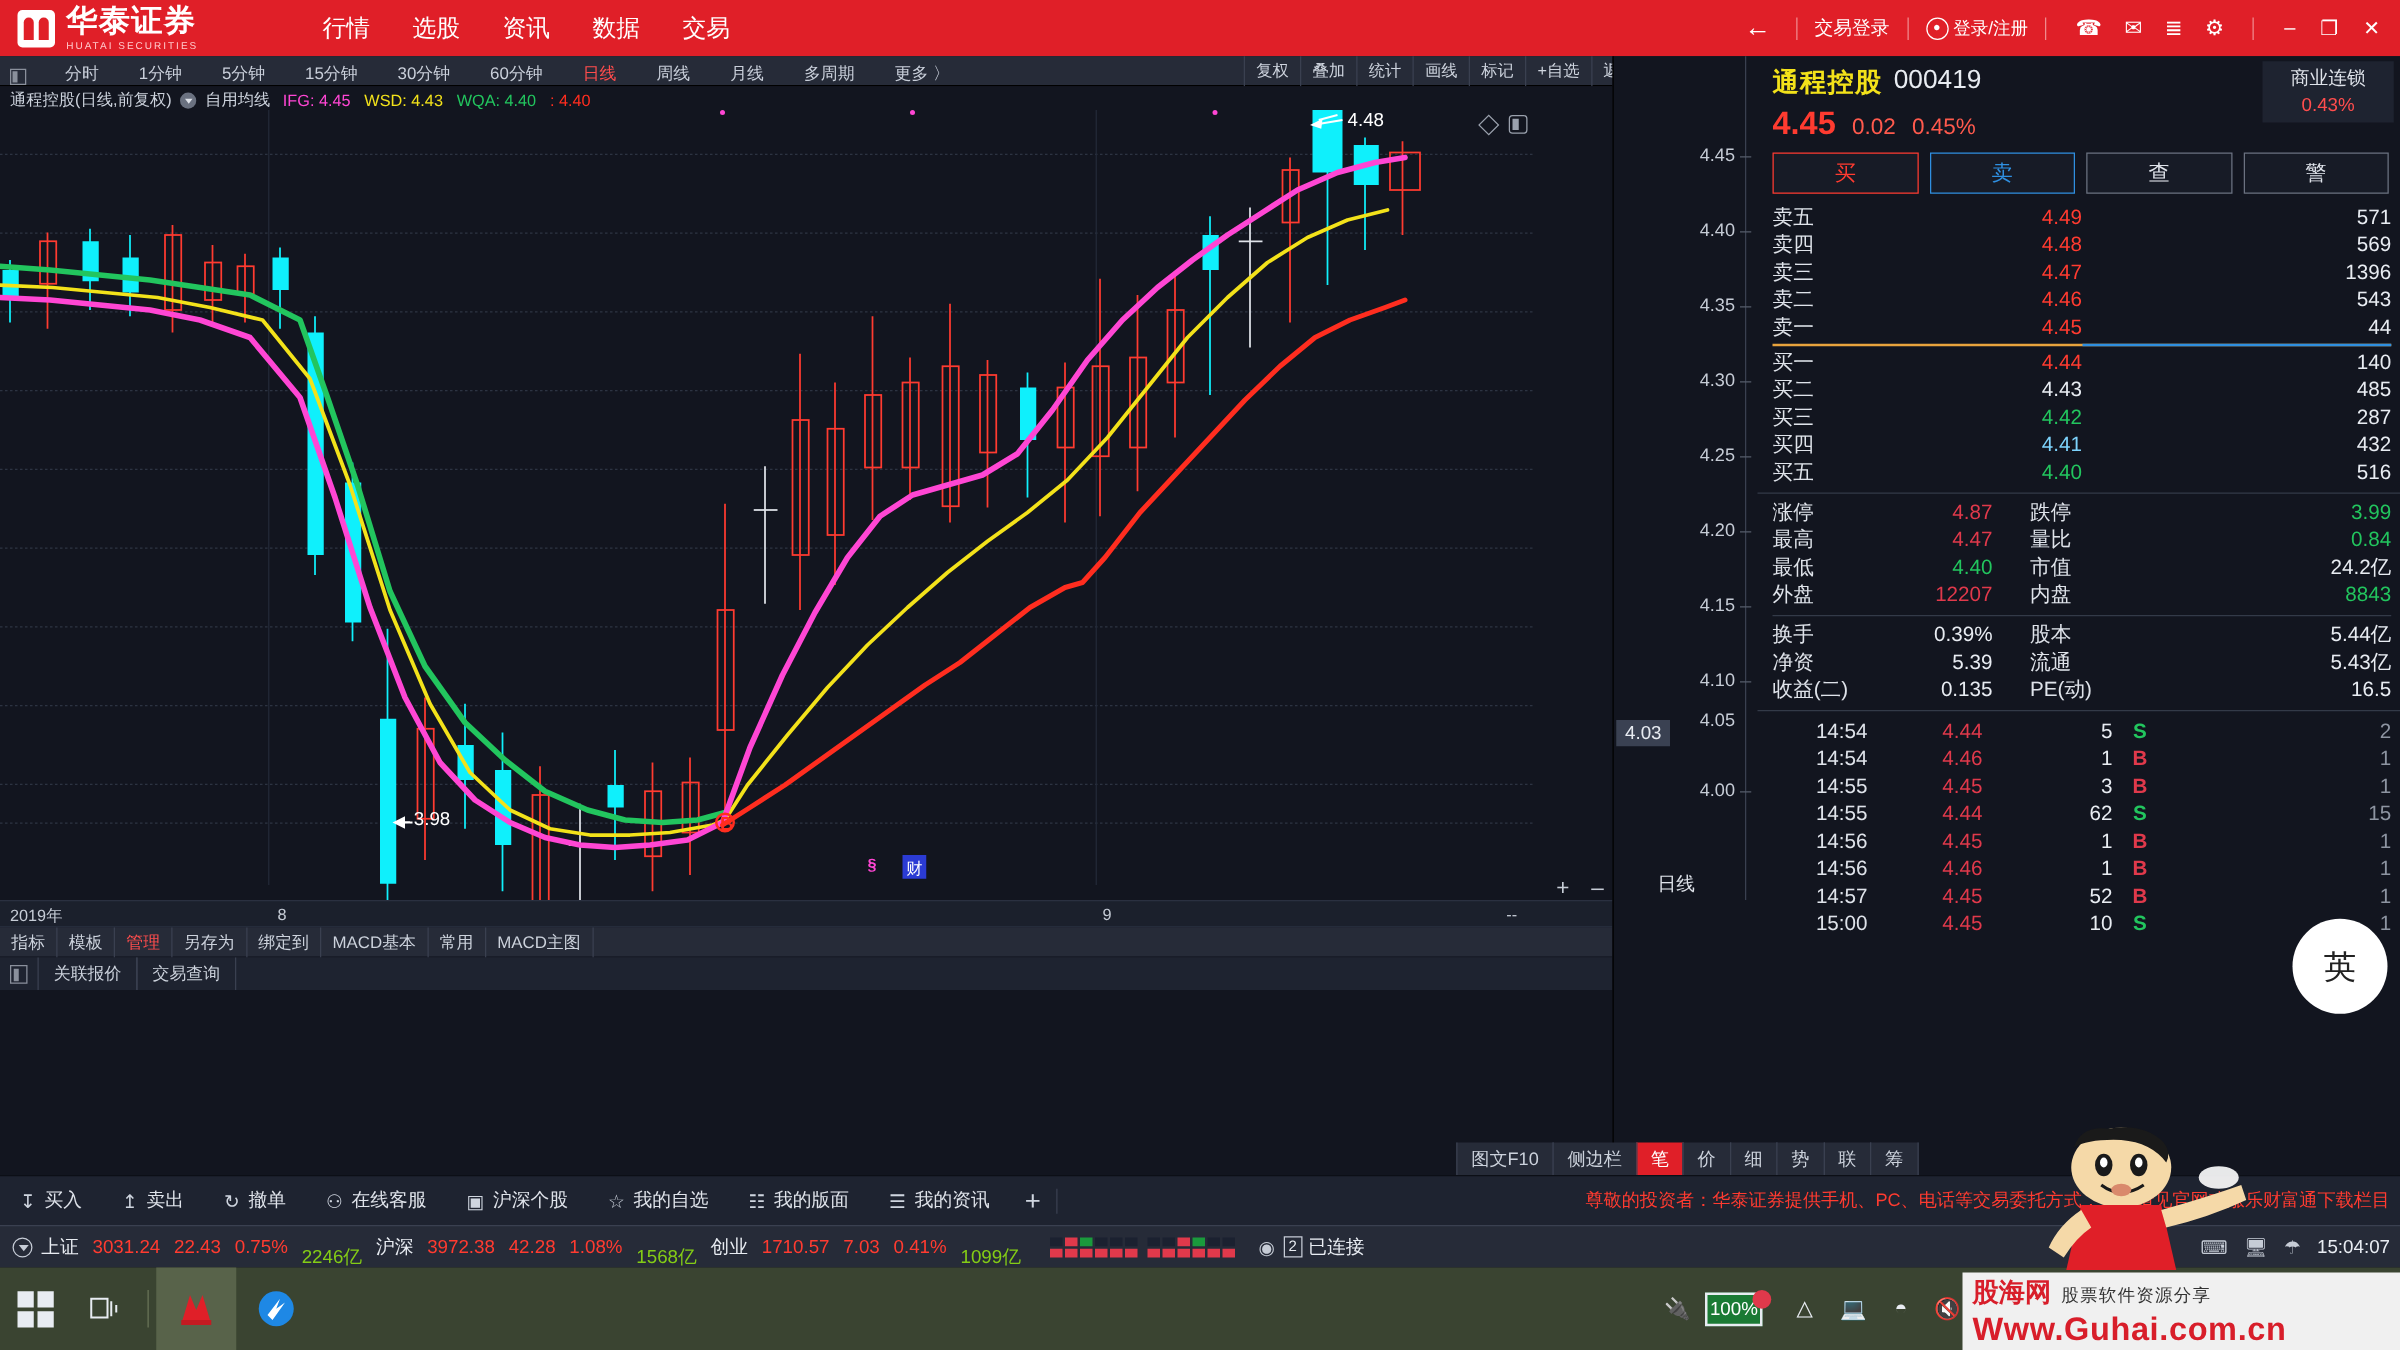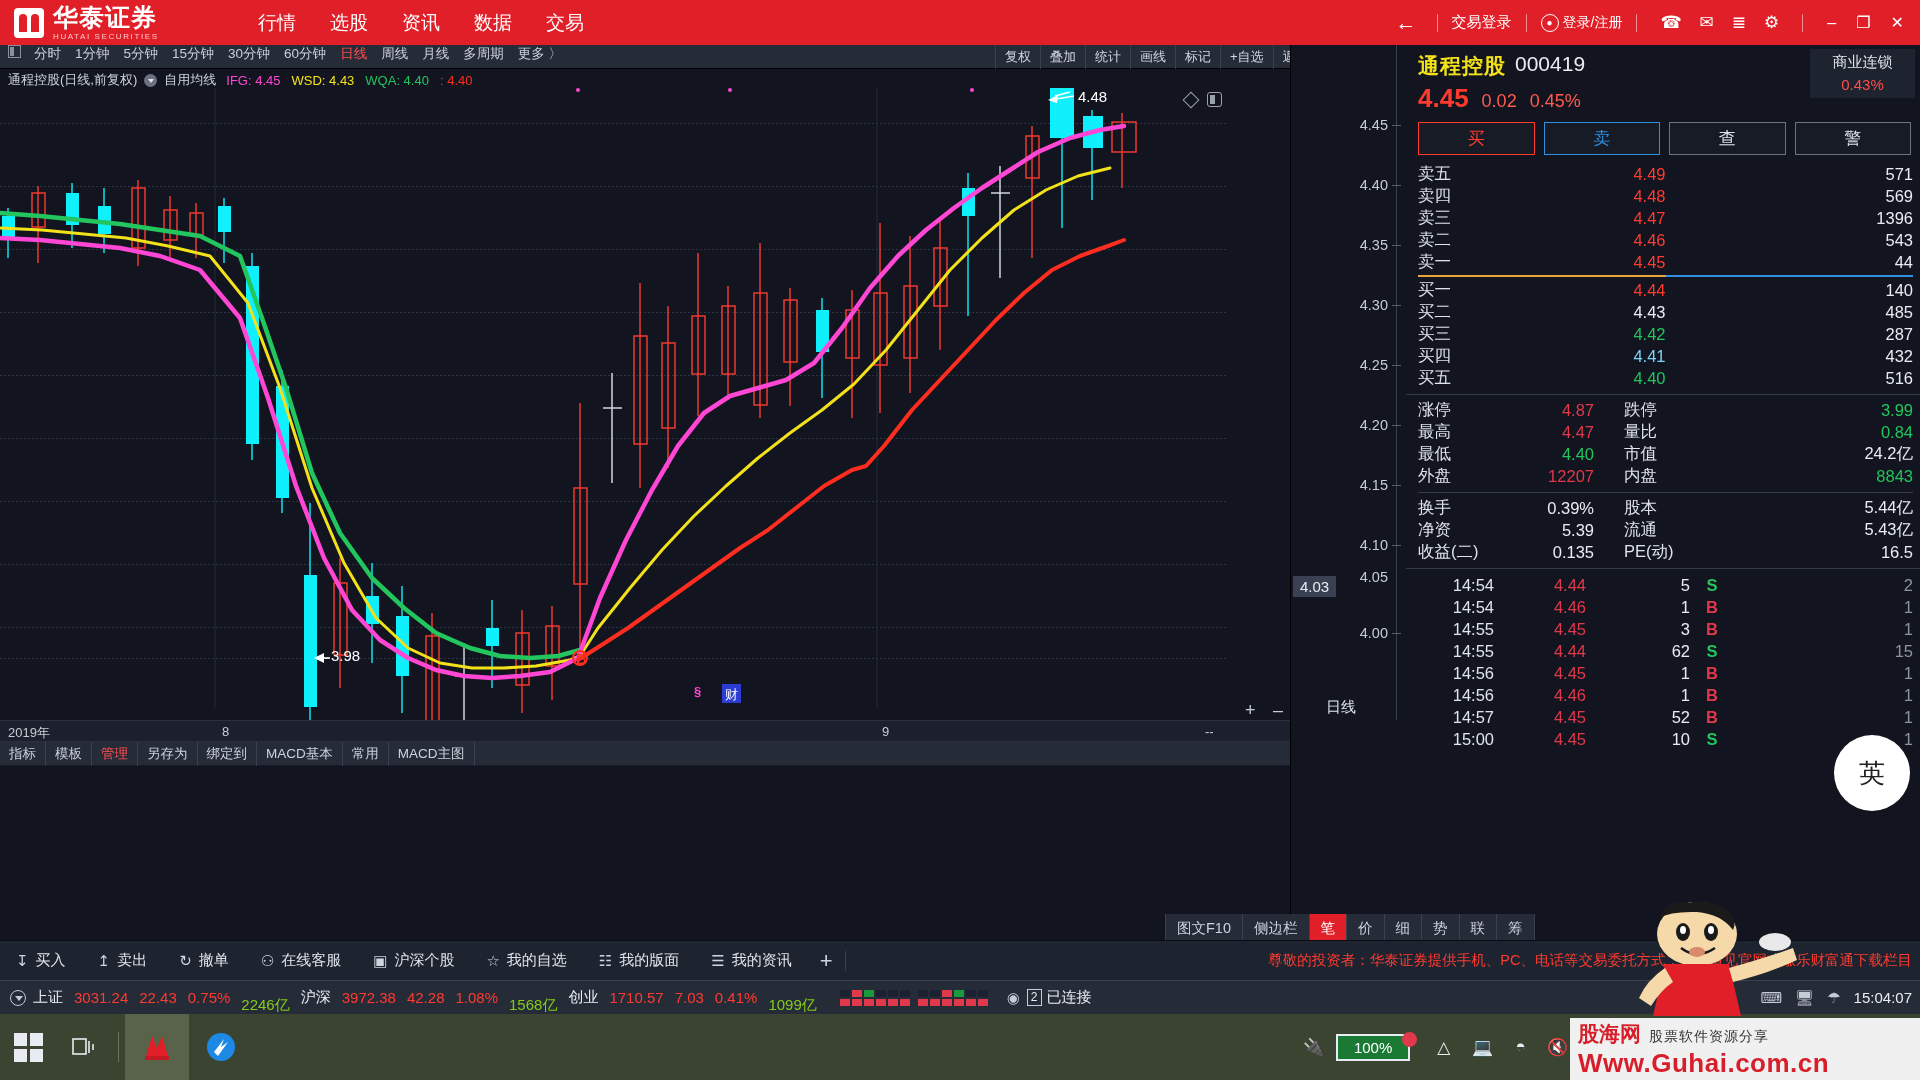--- a/index.html
+++ b/index.html
@@ -44,21 +44,21 @@
   .circ-icon {
     width:18px; height:18px; border:1.6px solid #fff; border-radius:50%;
     display:inline-flex; align-items:center; justify-content:center; font-size:10px;
   }
   .tr-ico { font-size:17px; color:#fff; cursor:pointer; padding:0 9px; }
   .win-btn { font-size:16px; color:#fff; cursor:pointer; padding:0 10px; }
 
   
   .periodbar {
     position:absolute; left:0; top:45px; width:1290px; height:24px;
-    background:#262b38; display:flex; align-items:flex-start; gap:0;
+    background:#262b38; display:flex; align-items:flex-end; gap:18px;
     border-bottom:1px solid #000;
   }
   .sqicon {
     width:13px; height:13px; border:1px solid #8a909c; margin:0 6px 0 8px;
     display:inline-block; position:relative; flex:none;
   }
   .sqicon::after { content:""; position:absolute; left:1px; top:1px; width:4px; height:9px; background:#8a909c; }
   .pitem { font-size:13.5px; color:#c9cfda; padding:0 7px; cursor:pointer; white-space:nowrap; }
   .pitem.active { color:#ff4d4d; }
 
@@ -282,21 +282,21 @@
   .winlogo i { background:#e8ecf2; display:block; }
   .tk-ico { width:56px; display:flex; align-items:center; justify-content:center; cursor:pointer; }
   .tk-sep { width:1px; height:30px; background:#6a7458; margin:0 6px; }
   .tk-app {
     width:64px; height:66px; display:flex; align-items:center; justify-content:center;
     cursor:pointer; position:relative;
   }
   .tk-app.sel { background:#58634a; }
   .tk-right { position:absolute; right:0; display:flex; align-items:center; gap:0; height:66px; }
   .battery {
-    background:#1a7a34; color:#fff; font-size:15px; padding:3px 16px; border:2px solid #e8ecf2;
+    background:#1a7a34; color:#fff; font-size:15px; padding:3px 2px; border:2px solid #e8ecf2;
     position:relative;
   }
   .batt-dot {
     position:absolute; right:-7px; top:-7px; width:15px; height:15px; border-radius:50%;
     background:#e0394b;
   }
   .tk-sico { font-size:17px; color:#e8ecf2; padding:0 11px; cursor:pointer; }
 
   .watermark {
     position:absolute; right:0; bottom:0; width:350px; height:62px;
@@ -549,20 +549,25 @@
     <div class="ibtn">指标</div>
     <div class="ibtn">模板</div>
     <div class="ibtn red">管理</div>
     <div class="ibtn">另存为</div>
     <div class="ibtn">绑定到</div>
     <div class="ibtn">MACD基本</div>
     <div class="ibtn">常用</div>
     <div class="ibtn">MACD主图</div>
   </div>
 
+  <div class="qbar">
+    <span class="qicon"></span>
+    <div class="qbtn">关联报价</div>
+    <div class="qbtn">交易查询</div>
+  </div>
 
   <div class="rpanel">
 
     <div class="rp-axis">
       <div class="rp-vline"></div>
       <span class="rp-tick" style="top:72px;">4.45</span>
       <span class="rp-tickmark" style="top:80px;"></span>
       <span class="rp-tick" style="top:132px;">4.40</span>
       <span class="rp-tickmark" style="top:140px;"></span>
       <span class="rp-tick" style="top:192px;">4.35</span>

